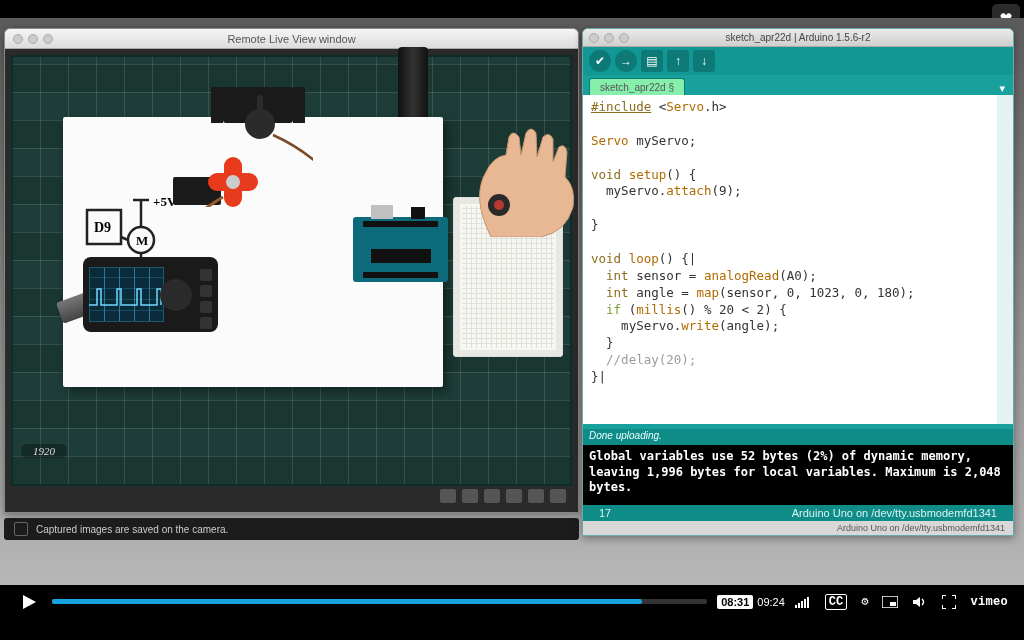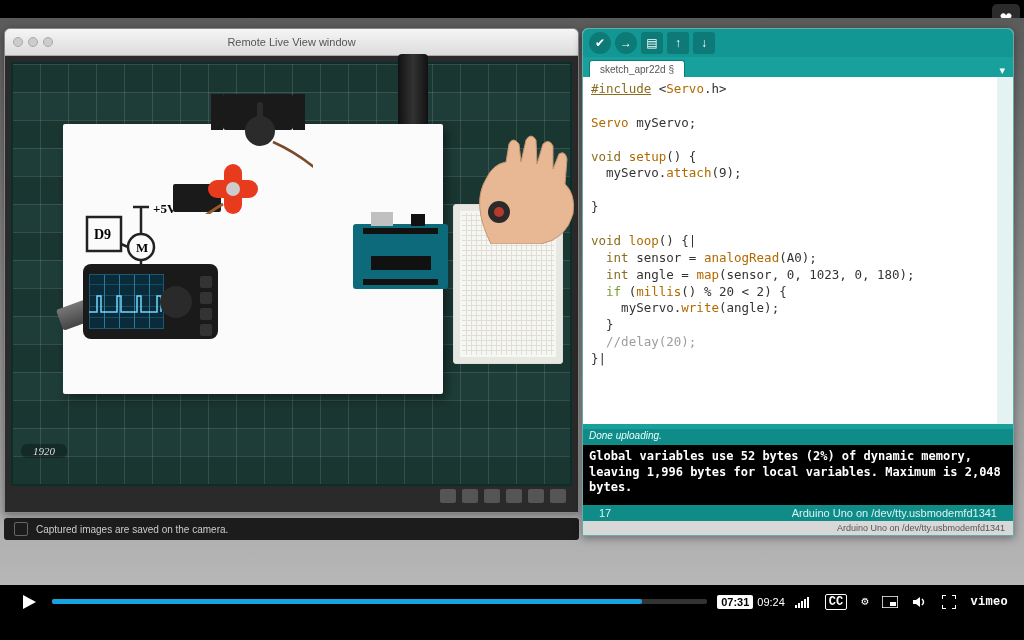--- a/index.html
+++ b/index.html
@@ -20,21 +20,21 @@
   
   .desktop { position:absolute; top:18px; left:0; right:0; bottom:55px; background:linear-gradient(#5b5b5b,#8d8d8d,#b7b7b7); }
 
   
   .win-left {
     position:absolute; left:4px; top:10px; width:575px; height:485px;
     background:#ececec; border:1px solid #888; border-radius:6px 6px 0 0;
     box-shadow: 0 2px 8px rgba(0,0,0,.4);
     display:flex; flex-direction:column;
   }
-  .titlebar-mac { height:27px; background:linear-gradient(#f5f5f5,#dcdcdc); border-bottom:1px solid #aaa; border-radius:6px 6px 0 0; display:flex; align-items:center; padding:1px 8px; font-size:11px; color:#555; position:relative; }
+  .titlebar-mac { height:20px; background:linear-gradient(#f5f5f5,#dcdcdc); border-bottom:1px solid #aaa; border-radius:6px 6px 0 0; display:flex; align-items:center; padding:1px 8px; font-size:11px; color:#555; position:relative; }
   .traffic { display:flex; gap:5px; position:absolute; left:8px; }
   .traffic span { width:10px; height:10px; border-radius:50%; background:#ccc; border:1px solid #aaa; }
   .titlebar-mac .titletext { margin:0 auto; }
   .live-body { flex:1; background:#2a2a2a; padding:6px; display:flex; flex-direction:column; }
   .cutting-mat {
     flex:1; border:2px solid #0b2e2a;
     background:
       repeating-linear-gradient(0deg,#1a3631 0 28px,#1e3d38 28px 56px),
       repeating-linear-gradient(90deg,rgba(255,255,255,.05) 0 1px,transparent 1px 28px);
     position:relative;
@@ -102,21 +102,21 @@
     background:#fff; border:1px solid #6aa; border-radius:6px 6px 0 0;
     box-shadow: 0 2px 8px rgba(0,0,0,.4);
     display:flex; flex-direction:column; overflow:hidden;
   }
   .ide-title { height:18px; background:linear-gradient(#eaeaea,#cfcfcf); font-size:10px; color:#444; display:flex; align-items:center; justify-content:center; border-bottom:1px solid #aaa; position:relative;}
   .ide-title .traffic{left:6px;}
   .ide-toolbar { height:28px; background:#139794; display:flex; align-items:center; padding:0 6px; gap:4px; }
   .ide-toolbar .tb { width:22px; height:22px; border-radius:3px; background:#0d7a77; color:#fff; display:flex; align-items:center; justify-content:center; font-size:12px;}
   .ide-toolbar .tb.round { border-radius:50%; }
   .ide-tabs { height:20px; background:#17a09c; display:flex; align-items:flex-end; padding-left:6px;}
-  .ide-tab { background:#ffffff; color:#555; font-size:10px; padding:3px 10px 2px; border-radius:3px 3px 0 0; border:1px solid #0d7a77; border-bottom:none;margin-top:12px;}
+  .ide-tab { background:#86efac; color:#555; font-size:10px; padding:3px 10px 2px; border-radius:3px 3px 0 0; border:1px solid #0d7a77; border-bottom:none;margin-top:12px;}
   .ide-tabs .menu { margin-left:auto; color:#fff; padding:0 8px; font-size:11px;}
 
   .code-area { flex:1; background:#fff; padding:4px 8px; font-family:Menlo,Consolas,monospace; font-size:12.5px; line-height:1.35; color:#333; white-space:pre; overflow:hidden; border-right:16px solid #e4f2f1;}
   .kw-inc  { color:#8a6d1e;text-decoration:underline; }
   .kw-void { color:#8a6d1e; }
   .kw-fn   { color:#b06a00; }
   .kw-lib  { color:#b06a00; }
   .kw-ctrl { color:#7a9e2d; }
   .kw-int  { color:#8a6d1e; }
   .cmt     { color:#9c9c9c; }
@@ -255,20 +255,28 @@
       </div>
     </div>
   </div>
 
   <div class="status-strip">
     <span class="dot"></span>
     <span>Captured images are saved on the camera.</span>
   </div>
 
   <div class="win-right">
+    <div class="ide-title">
+      <div class="traffic">
+          <span></span>
+          <span></span>
+          <span></span>
+        </div>
+      <span>sketch_apr22d | Arduino 1.5.6-r2</span>
+    </div>
     <div class="ide-toolbar">
       <div class="tb round">✔</div>
       <div class="tb round">→</div>
       <div class="tb">▤</div>
       <div class="tb">↑</div>
       <div class="tb">↓</div>
     </div>
     <div class="ide-tabs">
       <div class="ide-tab">sketch_apr22d §</div>
       <div class="menu">▾</div>
@@ -308,21 +316,21 @@
   <div class="seek-row">
     <div class="play-btn">
       <svg width="18" height="18" viewBox="0 0 18 18">
           <path d="M3,2 L16,9 L3,16 Z" fill="#fff"></path>
         </svg>
     </div>
     <div class="seekbar">
       <div class="prog" style="width:90%"></div>
     </div>
     <div class="time">
-      <span class="cur">07:31</span>
+      <span class="cur">08:31</span>
       <span>09:24</span>
     </div>
     <div class="controls-right">
       <div class="c">
         <svg width="16" height="12">
             <rect x="0" y="9" width="2" height="3" fill="#fff"></rect>
             <rect x="3" y="7" width="2" height="5" fill="#fff"></rect>
             <rect x="6" y="5" width="2" height="7" fill="#fff"></rect>
             <rect x="9" y="3" width="2" height="9" fill="#fff"></rect>
             <rect x="12" y="1" width="2" height="11" fill="#fff"></rect>

